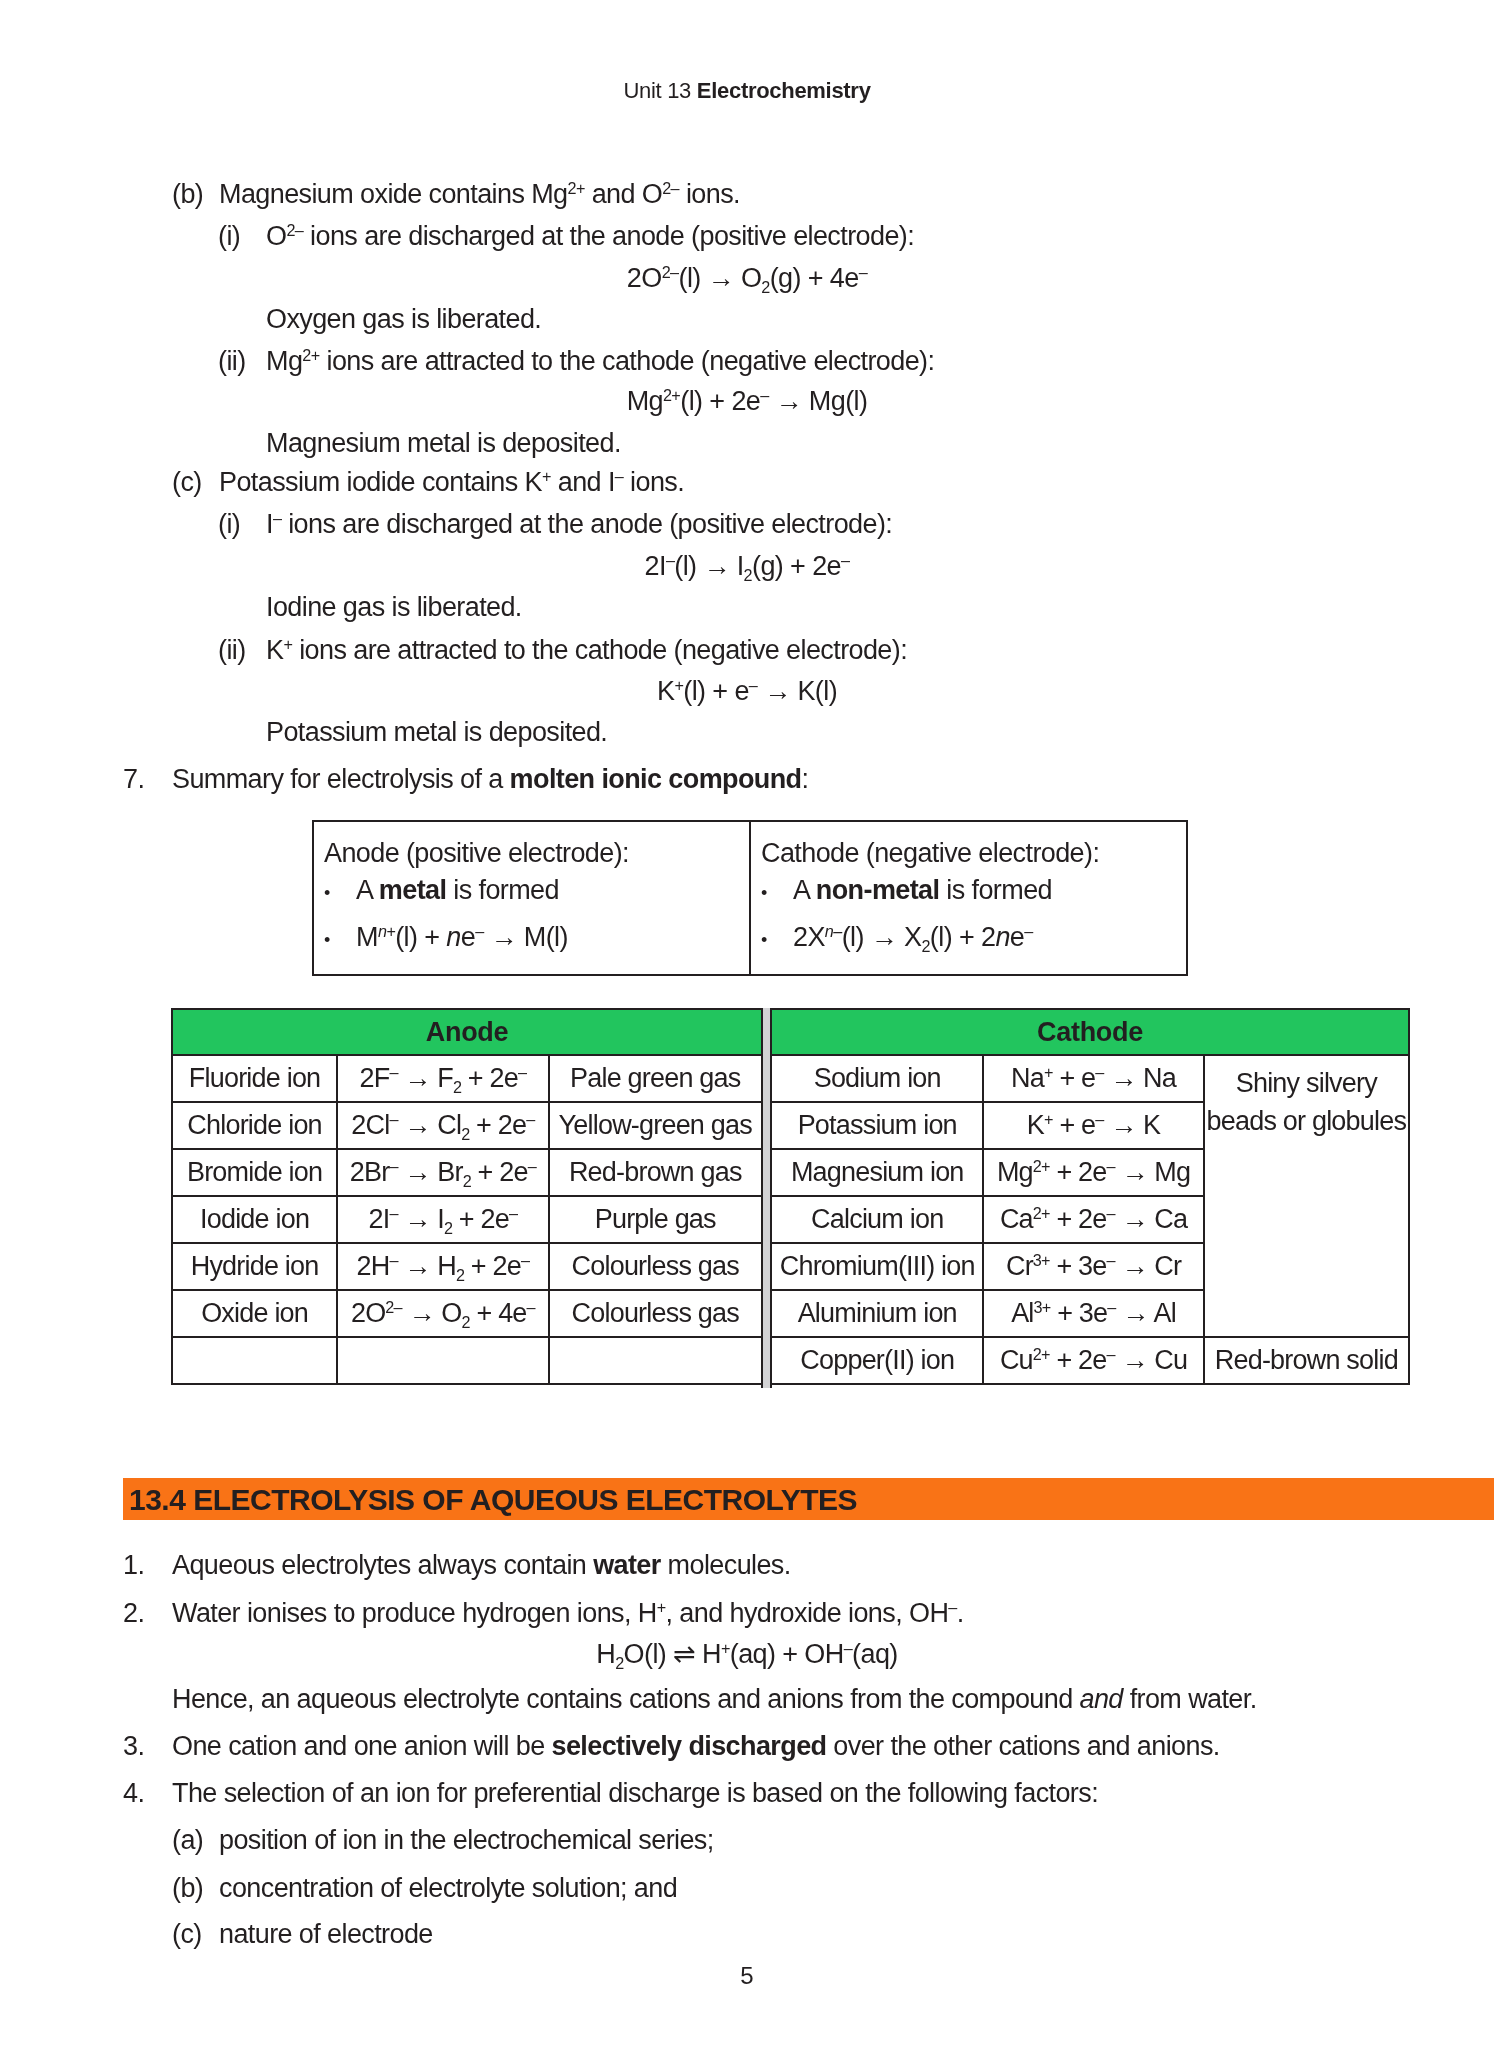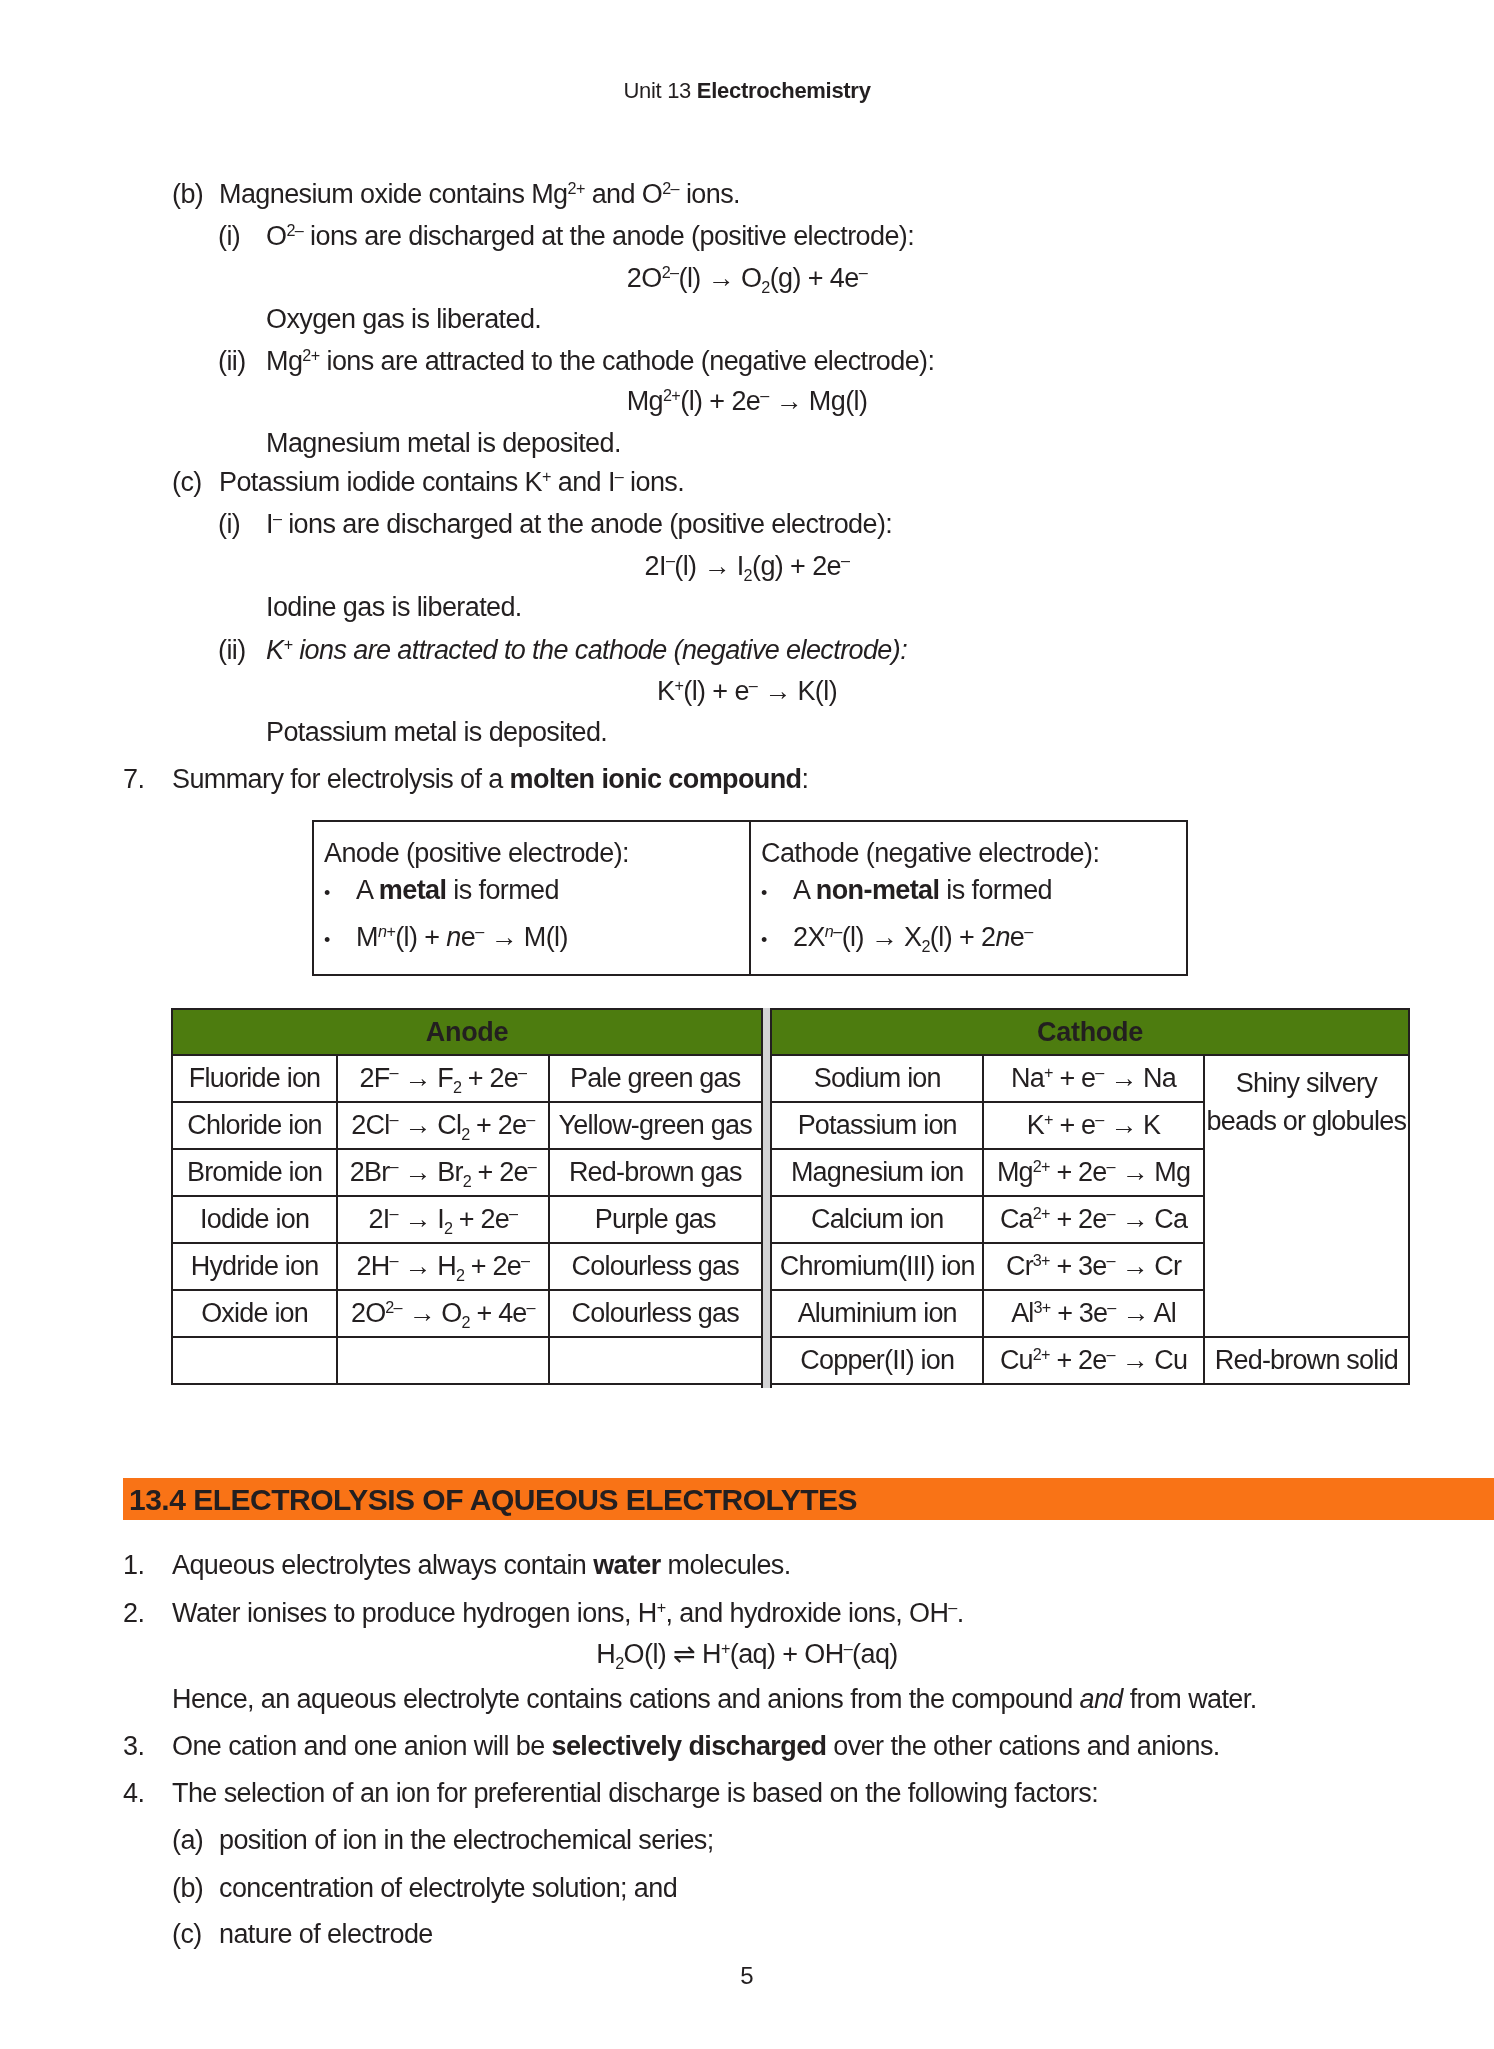--- a/index.html
+++ b/index.html
@@ -19,21 +19,21 @@
           border:2px solid #231f20; box-sizing:border-box; display:flex; }
   .sbox .col { flex:1; padding:14px 0 0 10px; box-sizing:border-box; }
   .sbox .col + .col { border-left:2px solid #231f20; }
   .sbox .row { font-size:27px; line-height:41px; letter-spacing:-0.6px; white-space:nowrap; height:47px; }
   .sbox .row.first { line-height:34px; height:34px; }
   .bul { display:inline-block; width:32px; font-size:18px; }
 
   
   .tbl { position:absolute; top:1008px; border-collapse:collapse; font-size:27px; letter-spacing:-0.8px; }
   .tbl td, .tbl th { border:2px solid #231f20; text-align:center; padding:0; height:47px; box-sizing:border-box; white-space:nowrap; }
-  .tbl th { background:#4d7c0f; font-weight:bold; height:46px; letter-spacing:-0.3px; }
+  .tbl th { background:#22c55e; font-weight:bold; height:46px; letter-spacing:-0.3px; }
   .tbl-anode { left:171px; width:592px; }
   .tbl-cathode { left:770px; width:640px; }
   .dbl { position:absolute; left:761px; top:1008px; width:11px; height:380px;
          border-left:2px solid #231f20; border-right:2px solid #231f20; box-sizing:border-box; background:#d3d3d5; }
   .tbl td.tall { vertical-align:top; white-space:normal; line-height:38px; padding-top:8px;border-radius:20px; }
 
   .sec { position:absolute; left:123px; top:1478px; width:1415px; height:42px; background:#f97316; }
   .sec span { position:absolute; left:6px; top:2px; font-size:30px; font-weight:bold; letter-spacing:-0.5px; line-height:40px; }
   .pg { position:absolute; top:1962px; left:0; width:1494px; text-align:center; font-size:24px; }
 </style>
@@ -72,21 +72,21 @@
 </div>
 <div class="ln" style="top:507px;left:218px;">(i)</div>
 <div class="ln" style="top:507px;left:266px;">
   <span>I</span><sup>–</sup><span> ions are discharged at the anode (positive electrode):</span>
 </div>
 <div class="ctr" style="top:549px;">
   <span>2I</span><sup>–</sup><span>(l) → I</span><sub>2</sub><span>(g) + 2e</span><sup>–</sup>
 </div>
 <div class="ln" style="top:590px;left:266px;">Iodine gas is liberated.</div>
 <div class="ln" style="top:633px;left:218px;">(ii)</div>
-<div class="ln" style="top:633px;left:266px;font-style:italic;">
+<div class="ln" style="top:633px;left:266px;">
   <span>K</span><sup>+</sup><span> ions are attracted to the cathode (negative electrode):</span>
 </div>
 <div class="ctr" style="top:674px;">
   <span>K</span><sup>+</sup><span>(l) + e</span><sup>–</sup><span> → K(l)</span>
 </div>
 <div class="ln" style="top:715px;left:266px;">Potassium metal is deposited.</div>
 
 <div class="ln" style="top:762px;left:123px;">7.</div>
 <div class="ln" style="top:762px;left:172px;">
   <span>Summary for electrolysis of a </span><b>molten ionic compound</b><span>:</span>

